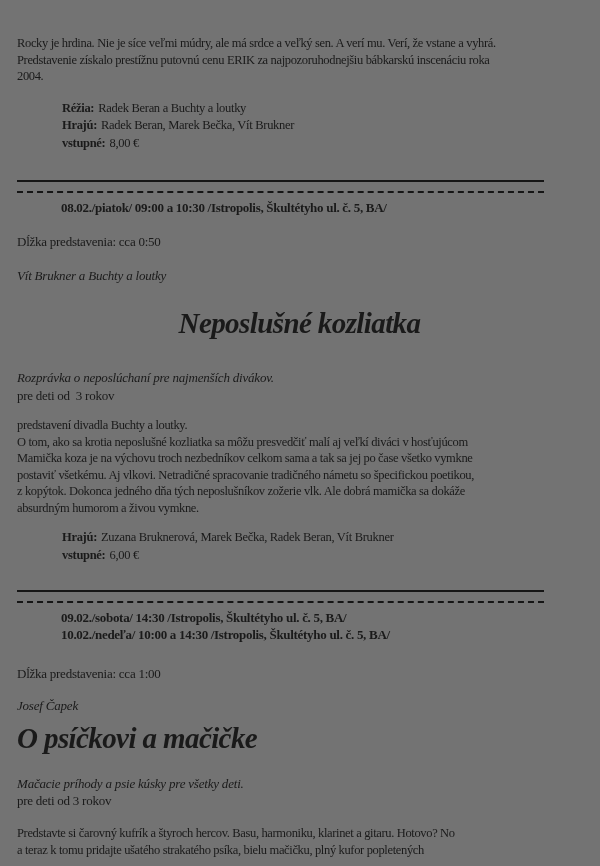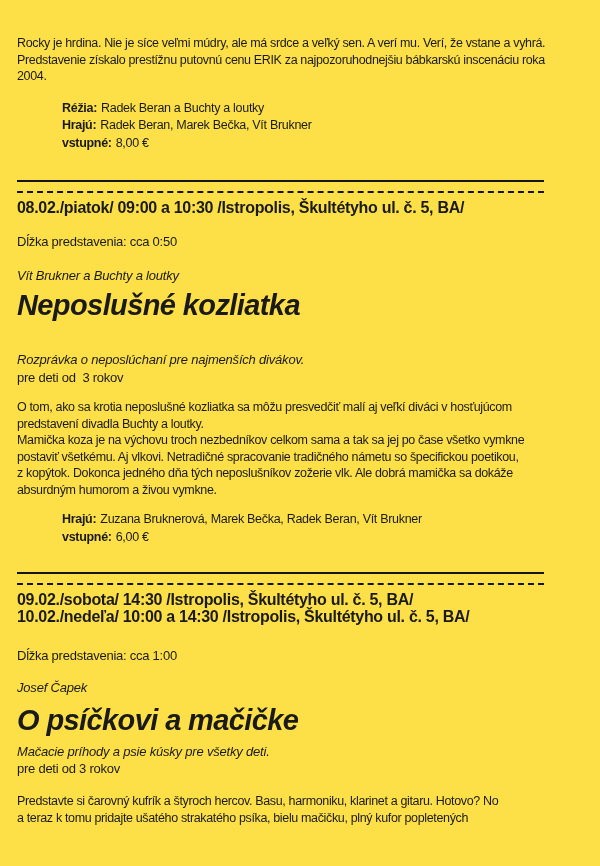--- a/index.html
+++ b/index.html
@@ -3,23 +3,23 @@
 <meta charset="utf-8">
 <style>
   html, body { margin: 0; padding: 0; background: #ffffff; }
   .page {
     position: relative;
     width: 600px;
     height: 866px;
     box-sizing: border-box;
     padding: 35px 18px 0 17px;
     overflow: hidden;
-    background: #fde047;
+    background: #737373;
     color: #1a1a1a;
-    font-family: Liberation Sans, sans-serif;
+    font-family: Liberation Serif, serif;
   }
   .line {
     font-size: 12.5px;
     line-height: 16.5px;
     letter-spacing: -0.35px;
     white-space: pre;
   }
   .credit-line {
     font-size: 12.5px;
     line-height: 17.5px;
@@ -37,24 +37,25 @@
   .rule-dashed {
     width: 527px; height: 0;
     border-top: 2px dashed #151515;
     margin-top: 9px;
   }
   .divider-1 { margin-top: 28px; }
   .divider-2 { margin-top: 26px; }
   .schedule { margin-top: 6px; }
   .schedule-line {
     font-weight: bold;
-    font-size: 16px;
+    font-size: 13px;
     line-height: 17px;
     letter-spacing: -0.3px;
     white-space: pre;
+    margin-left: 44px;
   }
   .duration-line {
     font-size: 13px;
     line-height: 17px;
     letter-spacing: -0.25px;
     white-space: pre;
   }
   .duration-1 { margin-top: 17px; }
   .duration-2 { margin-top: 22px; }
   .author-line {
@@ -67,31 +68,31 @@
   .author-1 { margin-top: 17px; }
   .author-2 { margin-top: 15px; }
   .show-title {
     font-weight: bold;
     font-style: italic;
     font-size: 29px;
     line-height: 38px;
     letter-spacing: -0.6px;
     white-space: pre;
   }
-  .title-1 { margin-top: 2px; }
+  .title-1 { margin-top: 20px; text-align: center; }
   .title-2 { margin-top: 5px; }
   .subtitle-line {
     font-style: italic;
     font-size: 13px;
     line-height: 17px;
     letter-spacing: -0.2px;
     white-space: pre;
   }
   .subtitle-1 { margin-top: 27px; }
-  .subtitle-2 { margin-top: 4px; }
+  .subtitle-2 { margin-top: 18px; }
   .age-line {
     font-size: 13px;
     line-height: 17px;
     letter-spacing: -0.25px;
     white-space: pre;
   }
   .age-1 { margin-top: 1px; }
   .age-2 { margin-top: 0; }
   .desc-2 { margin-top: 13px; }
   .desc-3 { margin-top: 16px; }
@@ -122,22 +123,22 @@
   <section>
     <div class="schedule">
       <div class="schedule-line">08.02./piatok/ 09:00 a 10:30 /Istropolis, Škultétyho ul. č. 5, BA/</div>
     </div>
     <div class="duration-line duration-1">Dĺžka predstavenia: cca 0:50</div>
     <div class="author-line author-1">Vít Brukner a Buchty a loutky</div>
     <div class="show-title title-1">Neposlušné kozliatka</div>
     <div class="subtitle-line subtitle-1">Rozprávka o neposlúchaní pre najmenších divákov.</div>
     <div class="age-line age-1">pre deti od  3 rokov</div>
     <div class="desc-2">
+      <div class="line">predstavení divadla Buchty a loutky.</div>
       <div class="line">O tom, ako sa krotia neposlušné kozliatka sa môžu presvedčiť malí aj veľkí diváci v hosťujúcom</div>
-      <div class="line">predstavení divadla Buchty a loutky.</div>
       <div class="line">Mamička koza je na výchovu troch nezbedníkov celkom sama a tak sa jej po čase všetko vymkne</div>
       <div class="line">postaviť všetkému. Aj vlkovi. Netradičné spracovanie tradičného námetu so špecifickou poetikou,</div>
       <div class="line">z kopýtok. Dokonca jedného dňa tých neposlušníkov zožerie vlk. Ale dobrá mamička sa dokáže</div>
       <div class="line">absurdným humorom a živou vymkne.</div>
     </div>
     <div class="credits-2">
       <div class="credit-line"><span class="credit-label">Hrajú:</span><span>Zuzana Bruknerová, Marek Bečka, Radek Beran, Vít Brukner</span></div>
       <div class="credit-line"><span class="credit-label">vstupné:</span><span>6,00 €</span></div>
     </div>
   </section>

